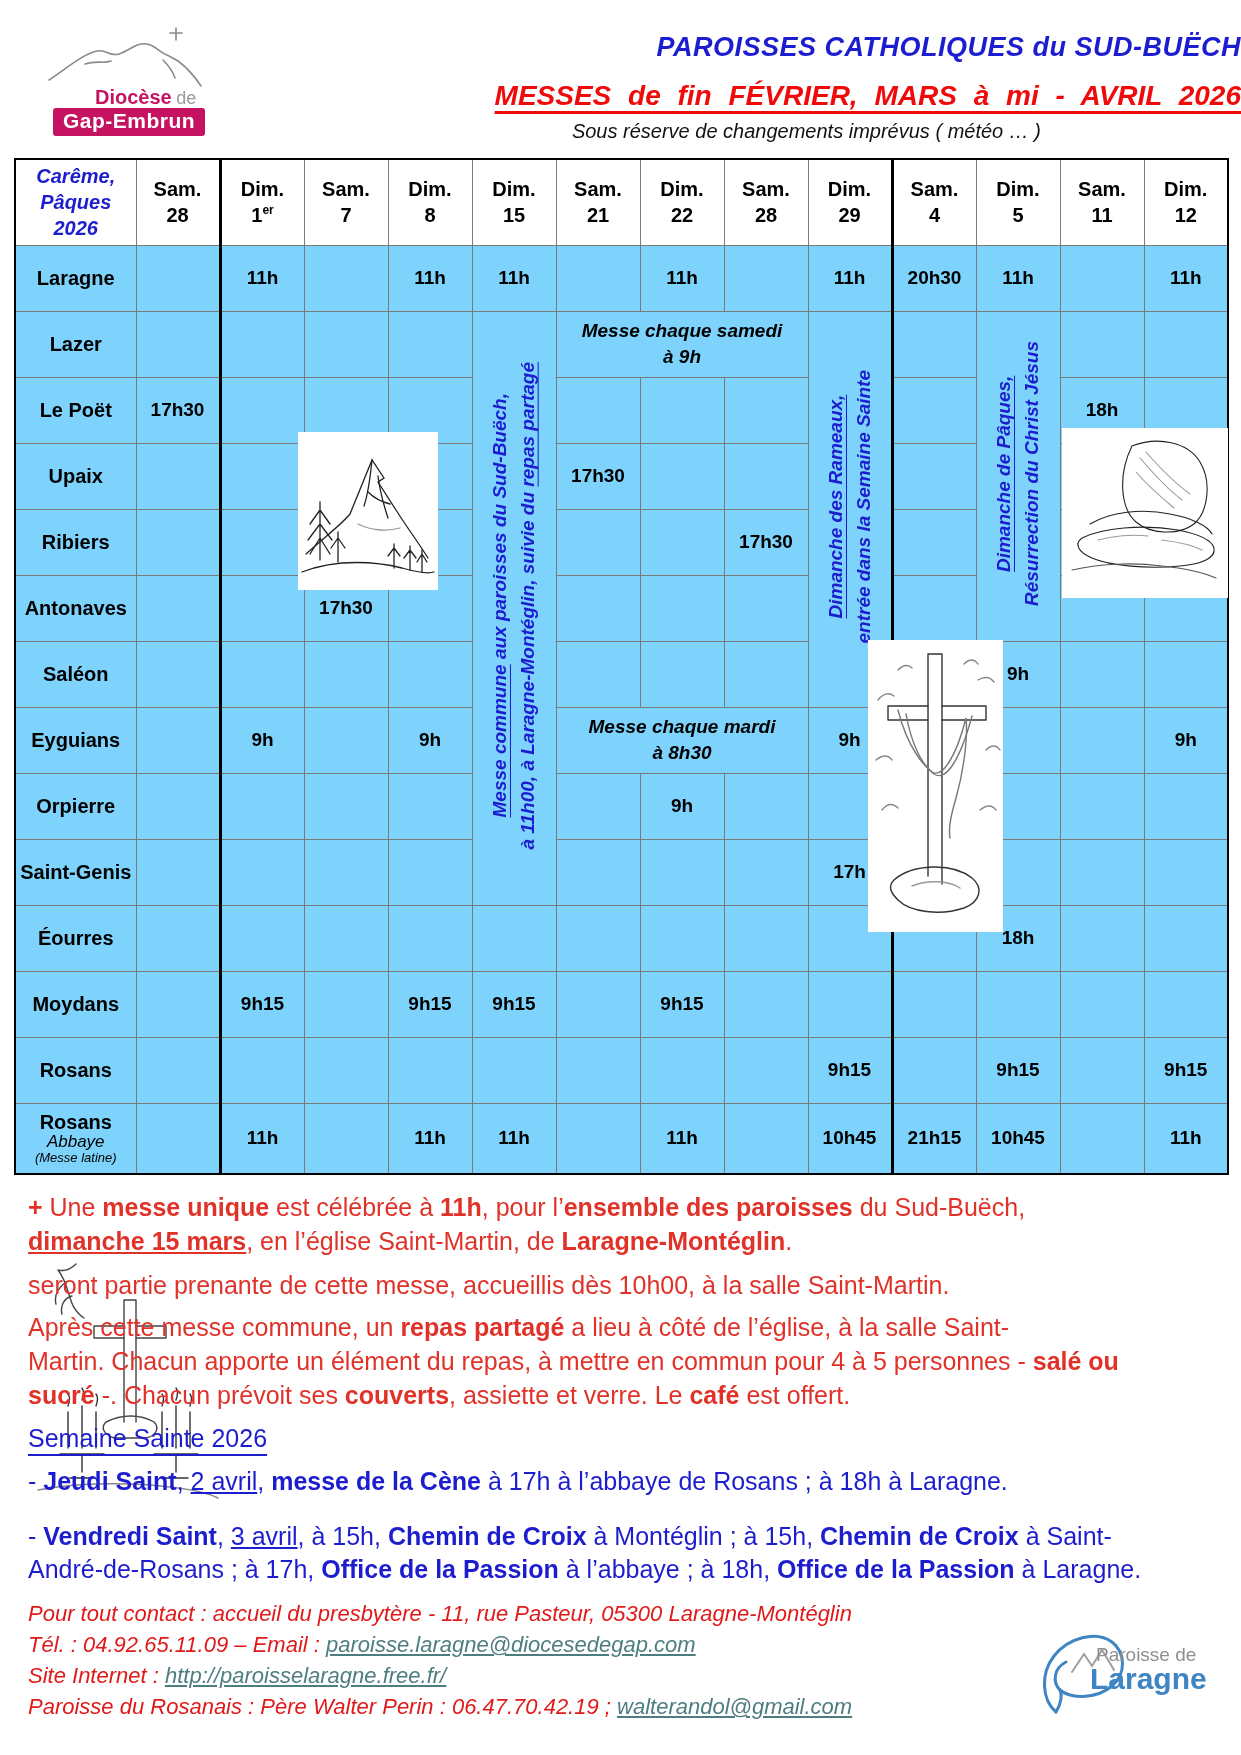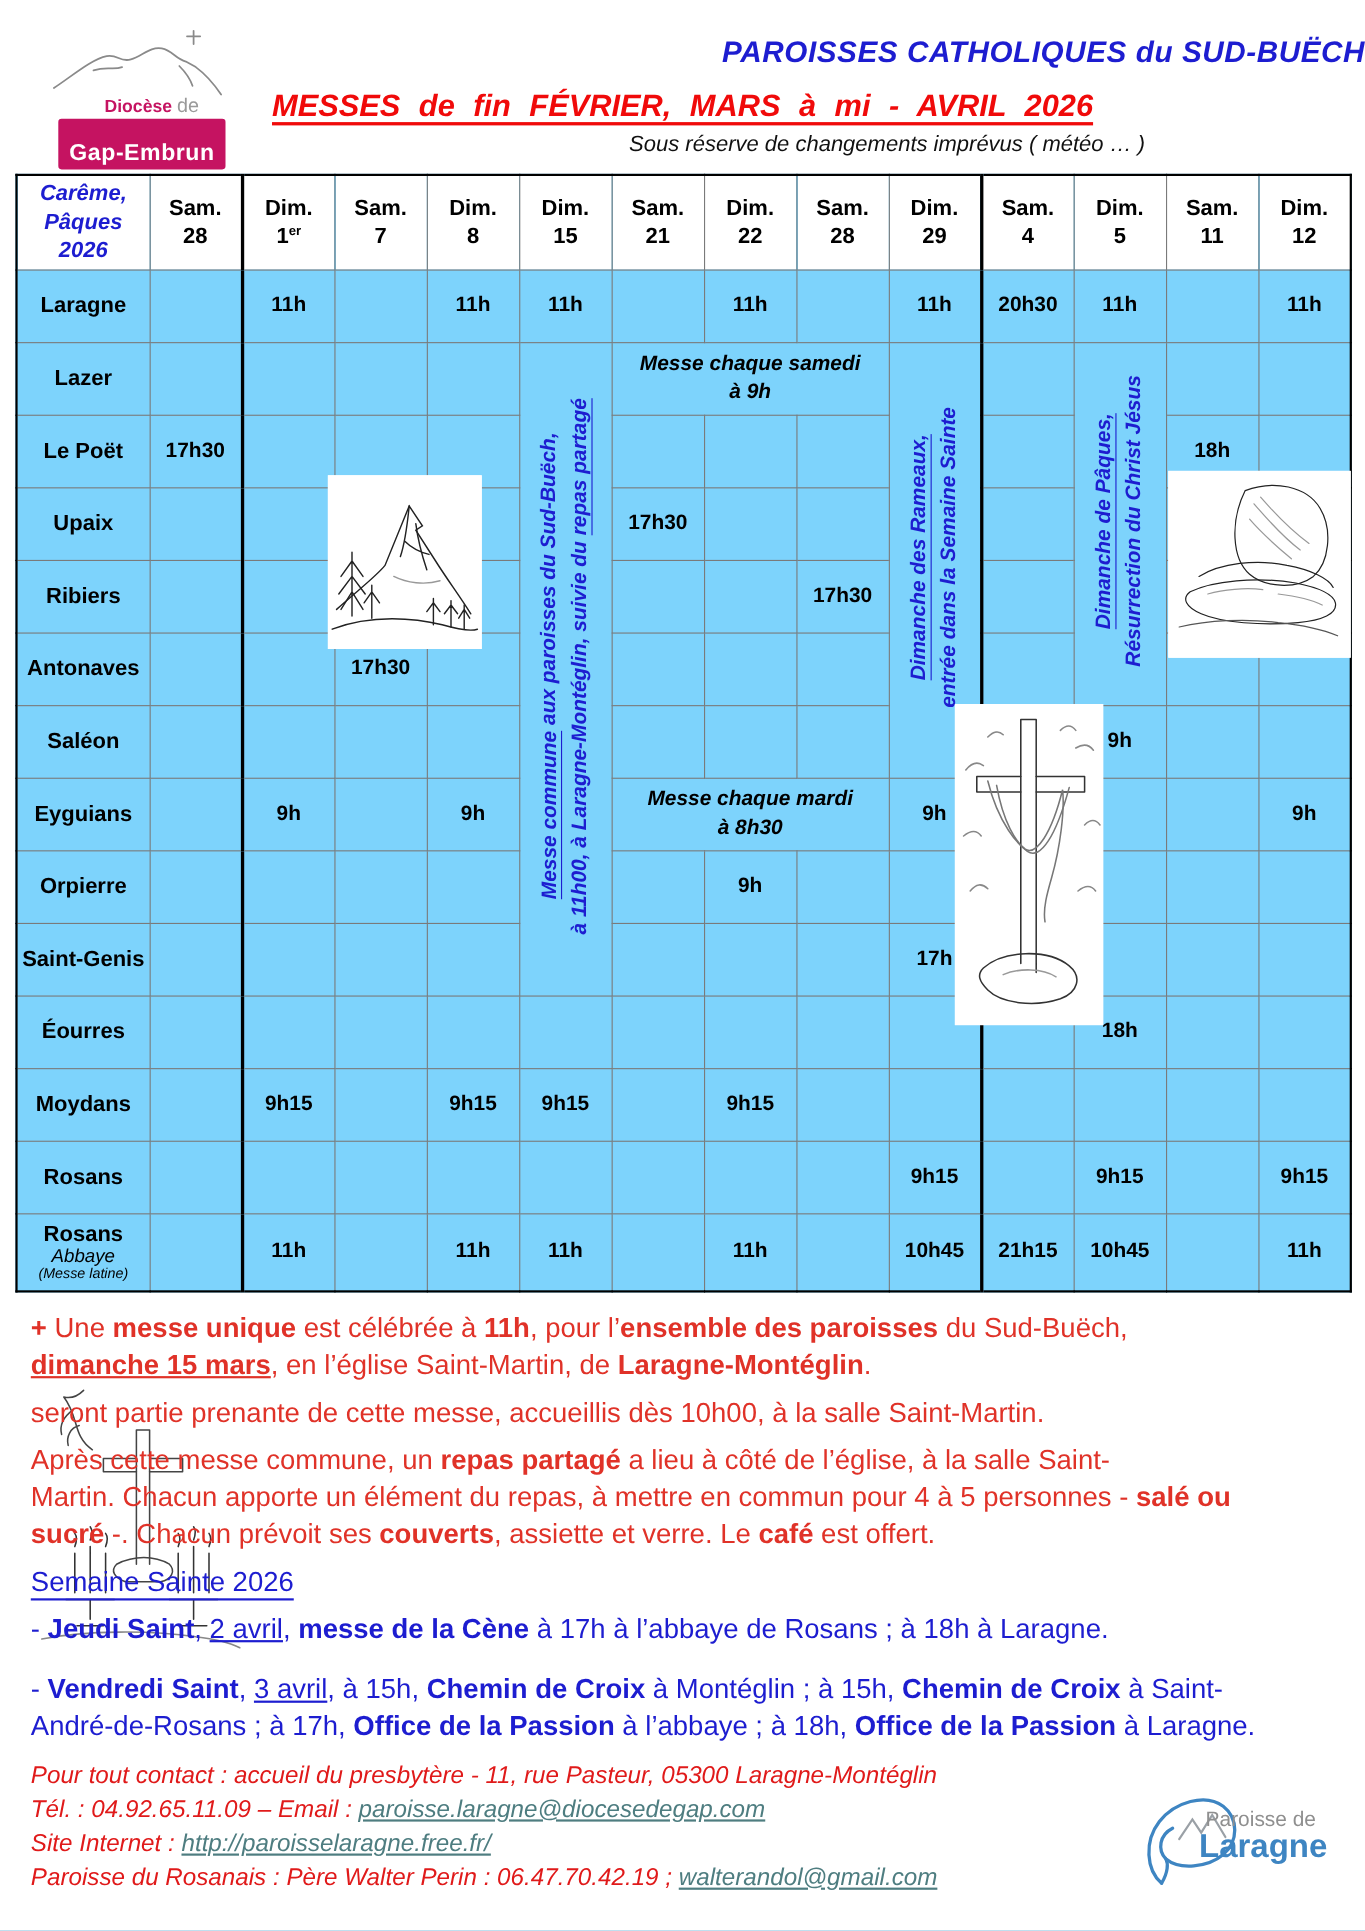--- a/index.html
+++ b/index.html
@@ -11,27 +11,27 @@
     --link:#4e7d80;
     --grid:#7a7a7a;
   }
   *{box-sizing:border-box;margin:0;padding:0}
   body{background:#d8d8d8;font-family:"Liberation Sans",sans-serif}
   .page{position:relative;width:1241px;height:1755px;background:#fff;margin:0 auto;overflow:hidden}
 
   
   .diocese{position:absolute;left:45px;top:20px;width:170px;height:108px}
   .diocese .dio-line{position:absolute;left:50px;top:66px;white-space:nowrap}
-  .dio-name{color:var(--magenta);font-weight:bold;font-size:16px}
+  .dio-name{color:var(--magenta);font-weight:bold;font-size:20px}
   .dio-de{color:#9a9a9a;font-size:18px}
   .dio-box{position:absolute;left:8px;top:88px;background:var(--magenta);color:#fff;
-           font-weight:bold;font-size:21px;padding:19px 10px 3px;border-radius:3px;letter-spacing:.5px}
+           font-weight:bold;font-size:21px;padding:1px 10px 3px;border-radius:3px;letter-spacing:.5px}
   .title1{position:absolute;left:0;right:0;top:32px;text-align:right;color:var(--blue);
           font-size:27px;font-weight:bold;font-style:italic;letter-spacing:.5px}
-  .title2{position:absolute;left:0;right:0;top:80px;text-align:center}
+  .title2{position:absolute;left:0;right:0;top:80px;text-align:right}
   .title2 span{color:var(--red-title);font-size:28px;font-weight:bold;font-style:italic;
           word-spacing:9px;text-decoration:underline;text-decoration-thickness:2.5px;text-underline-offset:6px}
   .note{position:absolute;right:200px;top:120px;font-style:italic;font-size:20px;color:#111}
 
   
   table.sched{position:absolute;left:14px;top:158px;border-collapse:collapse;table-layout:fixed;
               width:1213px;border:2px solid #000;background:#7dd3fc}
   .sched th,.sched td{border:1px solid var(--grid);padding:0;text-align:center;vertical-align:middle;overflow:hidden}
   .sched th{font-size:20px;font-weight:bold;line-height:1.3;background:#fff}
   .corner{color:var(--blue);font-style:italic;font-weight:normal;font-size:17px;line-height:1.35}

